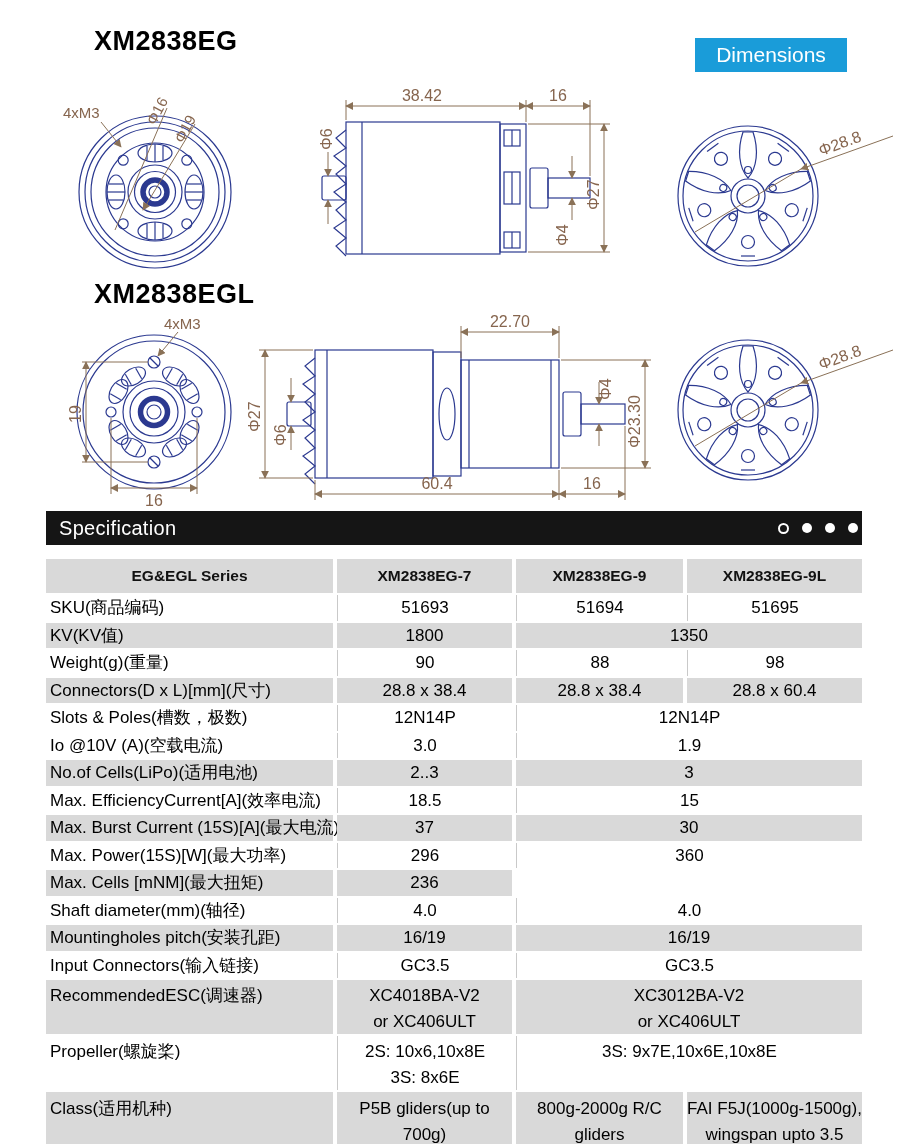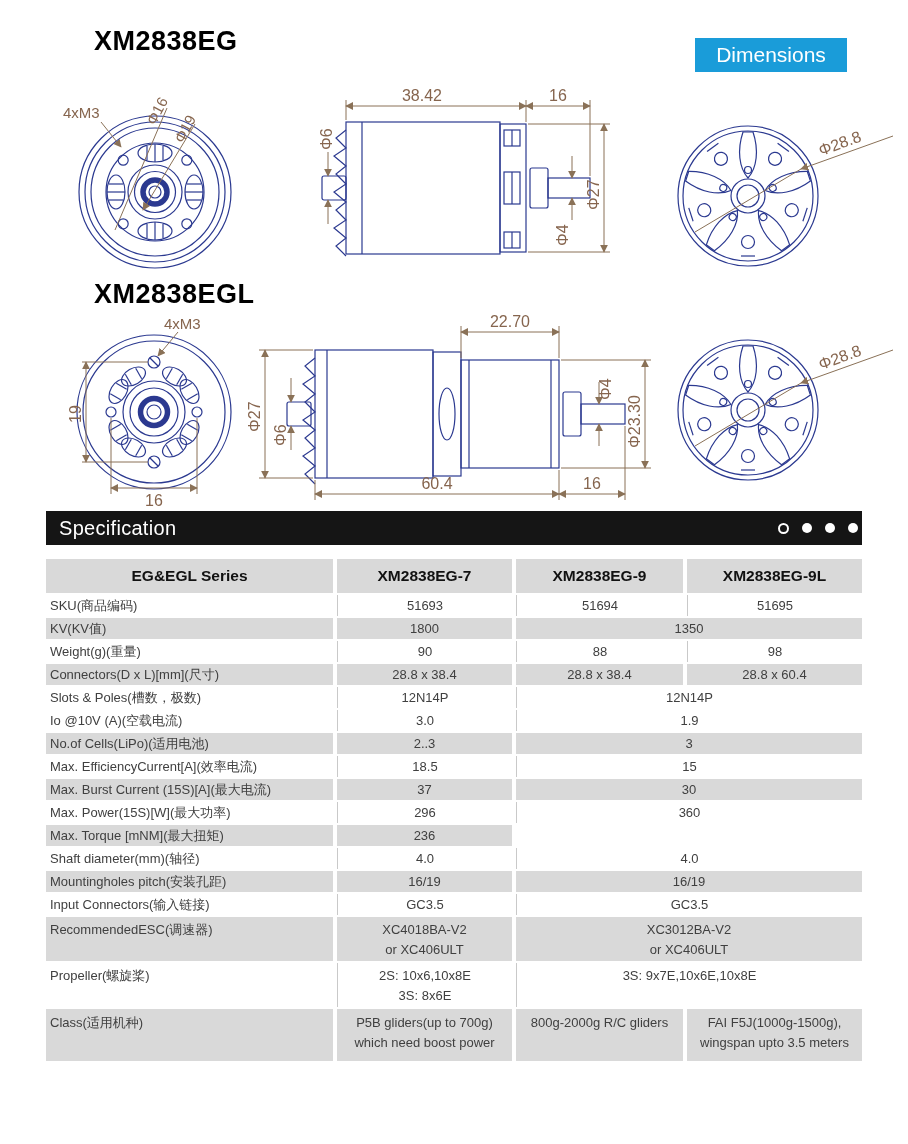--- a/index.html
+++ b/index.html
@@ -31,21 +31,21 @@
   .dots{display:flex;gap:13px;align-items:center;}
   .dot{width:10px;height:10px;border-radius:50%;background:#fff;}
   .dot.ring{width:7px;height:7px;background:transparent;border:2.5px solid #fff;}
 
   .thead,.tr{display:grid;grid-template-columns:287px 175px 167px 175px;column-gap:4px;}
   .thead{margin-top:14px;}
   .th{background:#d9d9d9;height:34px;display:flex;align-items:center;justify-content:center;
       font-weight:bold;font-size:15.5px;color:#111;}
   .tbody{margin-top:2px;display:flex;flex-direction:column;row-gap:2px;}
   .tr{min-height:21px;}
-  .td{display:flex;align-items:center;font-size:13px;color:#404040;line-height:1.5;}
+  .td{display:flex;align-items:center;font-size:17px;color:#000000;line-height:1.5;}
   .td.label{padding-left:4px;white-space:nowrap;}
   .td.val{justify-content:center;text-align:center;white-space:pre-line;}
   .m{grid-column:3 / 5;}
   .g .td{background:#d9d9d9;}
   .w .td.val{border-left:1px solid #c9c9c9;}
   .t2{min-height:44px;border-radius:18px;}
   .t2 .td{align-items:flex-start;padding-top:3px;}
   .t3{min-height:52px;}
   .t3 .td{align-items:flex-start;padding-top:4px;}
 </style>
@@ -476,21 +476,21 @@
         <div class="td label">Max. Burst Current (15S)[A](最大电流)</div>
         <div class="td val">37</div>
         <div class="td val m">30</div>
       </div>
       <div class="tr w">
         <div class="td label">Max. Power(15S)[W](最大功率)</div>
         <div class="td val">296</div>
         <div class="td val m">360</div>
       </div>
       <div class="tr g">
-        <div class="td label">Max. Torque [mNM](最大扭矩)</div>
+        <div class="td label">Max. Cells [mNM](最大扭矩)</div>
         <div class="td val">236</div>
       </div>
       <div class="tr w">
         <div class="td label">Shaft diameter(mm)(轴径)</div>
         <div class="td val">4.0</div>
         <div class="td val m">4.0</div>
       </div>
       <div class="tr g">
         <div class="td label">Mountingholes pitch(安装孔距)</div>
         <div class="td val">16/19</div>

